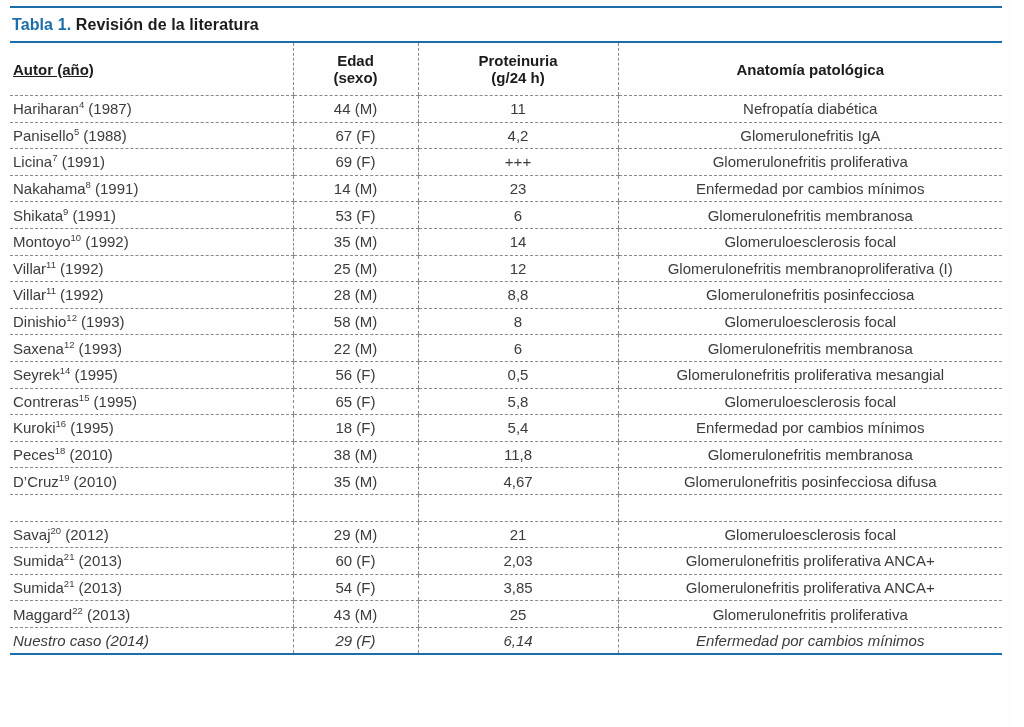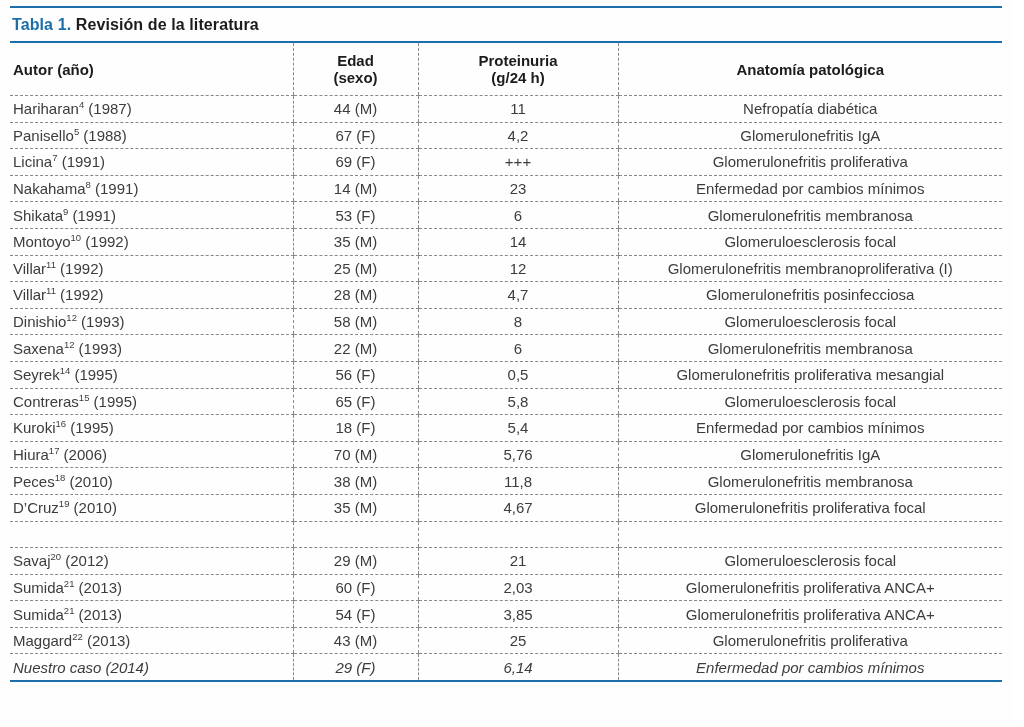--- a/index.html
+++ b/index.html
@@ -43,21 +43,21 @@
   thead th {
     font-size: 15px;
     font-weight: bold;
     color: #1c1c1c;
     padding: 5px 6px;
     height: 42px;
     vertical-align: middle;
     border-bottom: 1px dashed #888;
   }
   thead th .h-line2 { font-weight: bold; }
-  th.col-author { text-align: left; padding-left: 3px; }
+  th.col-author { text-align: left; padding-left: 3px; text-decoration: underline; }
   th.col-age, th.col-proteinuria, th.col-pathology { }
 
   th + th, td + td { border-left: 1px dashed #888; }
 
   tbody td {
     font-size: 15px;
     color: #3c3c3c;
     height: 25.6px;
     padding: 0 6px;
     vertical-align: middle;
@@ -154,21 +154,21 @@
           </tr>
           <tr>
             <td class="col-author">Villar<sup>11</sup> (1992)</td>
             <td class="col-age">25 (M)</td>
             <td class="col-proteinuria">12</td>
             <td class="col-pathology">Glomerulonefritis membranoproliferativa (I)</td>
           </tr>
           <tr>
             <td class="col-author">Villar<sup>11</sup> (1992)</td>
             <td class="col-age">28 (M)</td>
-            <td class="col-proteinuria">4,7</td>
+            <td class="col-proteinuria">8,8</td>
             <td class="col-pathology">Glomerulonefritis posinfecciosa</td>
           </tr>
           <tr>
             <td class="col-author">Dinishio<sup>12</sup> (1993)</td>
             <td class="col-age">58 (M)</td>
             <td class="col-proteinuria">8</td>
             <td class="col-pathology">Glomeruloesclerosis focal</td>
           </tr>
           <tr>
             <td class="col-author">Saxena<sup>12</sup> (1993)</td>
@@ -188,36 +188,30 @@
             <td class="col-proteinuria">5,8</td>
             <td class="col-pathology">Glomeruloesclerosis focal</td>
           </tr>
           <tr>
             <td class="col-author">Kuroki<sup>16</sup> (1995)</td>
             <td class="col-age">18 (F)</td>
             <td class="col-proteinuria">5,4</td>
             <td class="col-pathology">Enfermedad por cambios mínimos</td>
           </tr>
           <tr>
-            <td class="col-author">Hiura<sup>17</sup> (2006)</td>
-            <td class="col-age">70 (M)</td>
-            <td class="col-proteinuria">5,76</td>
-            <td class="col-pathology">Glomerulonefritis IgA</td>
-          </tr>
-          <tr>
             <td class="col-author">Peces<sup>18</sup> (2010)</td>
             <td class="col-age">38 (M)</td>
             <td class="col-proteinuria">11,8</td>
             <td class="col-pathology">Glomerulonefritis membranosa</td>
           </tr>
           <tr>
             <td class="col-author">D’Cruz<sup>19</sup> (2010)</td>
             <td class="col-age">35 (M)</td>
             <td class="col-proteinuria">4,67</td>
-            <td class="col-pathology">Glomerulonefritis proliferativa focal</td>
+            <td class="col-pathology">Glomerulonefritis posinfecciosa difusa</td>
           </tr>
           <tr>
             <td class="col-author"></td>
             <td class="col-age"></td>
             <td class="col-proteinuria"></td>
             <td class="col-pathology"></td>
           </tr>
           <tr>
             <td class="col-author">Savaj<sup>20</sup> (2012)</td>
             <td class="col-age">29 (M)</td>

